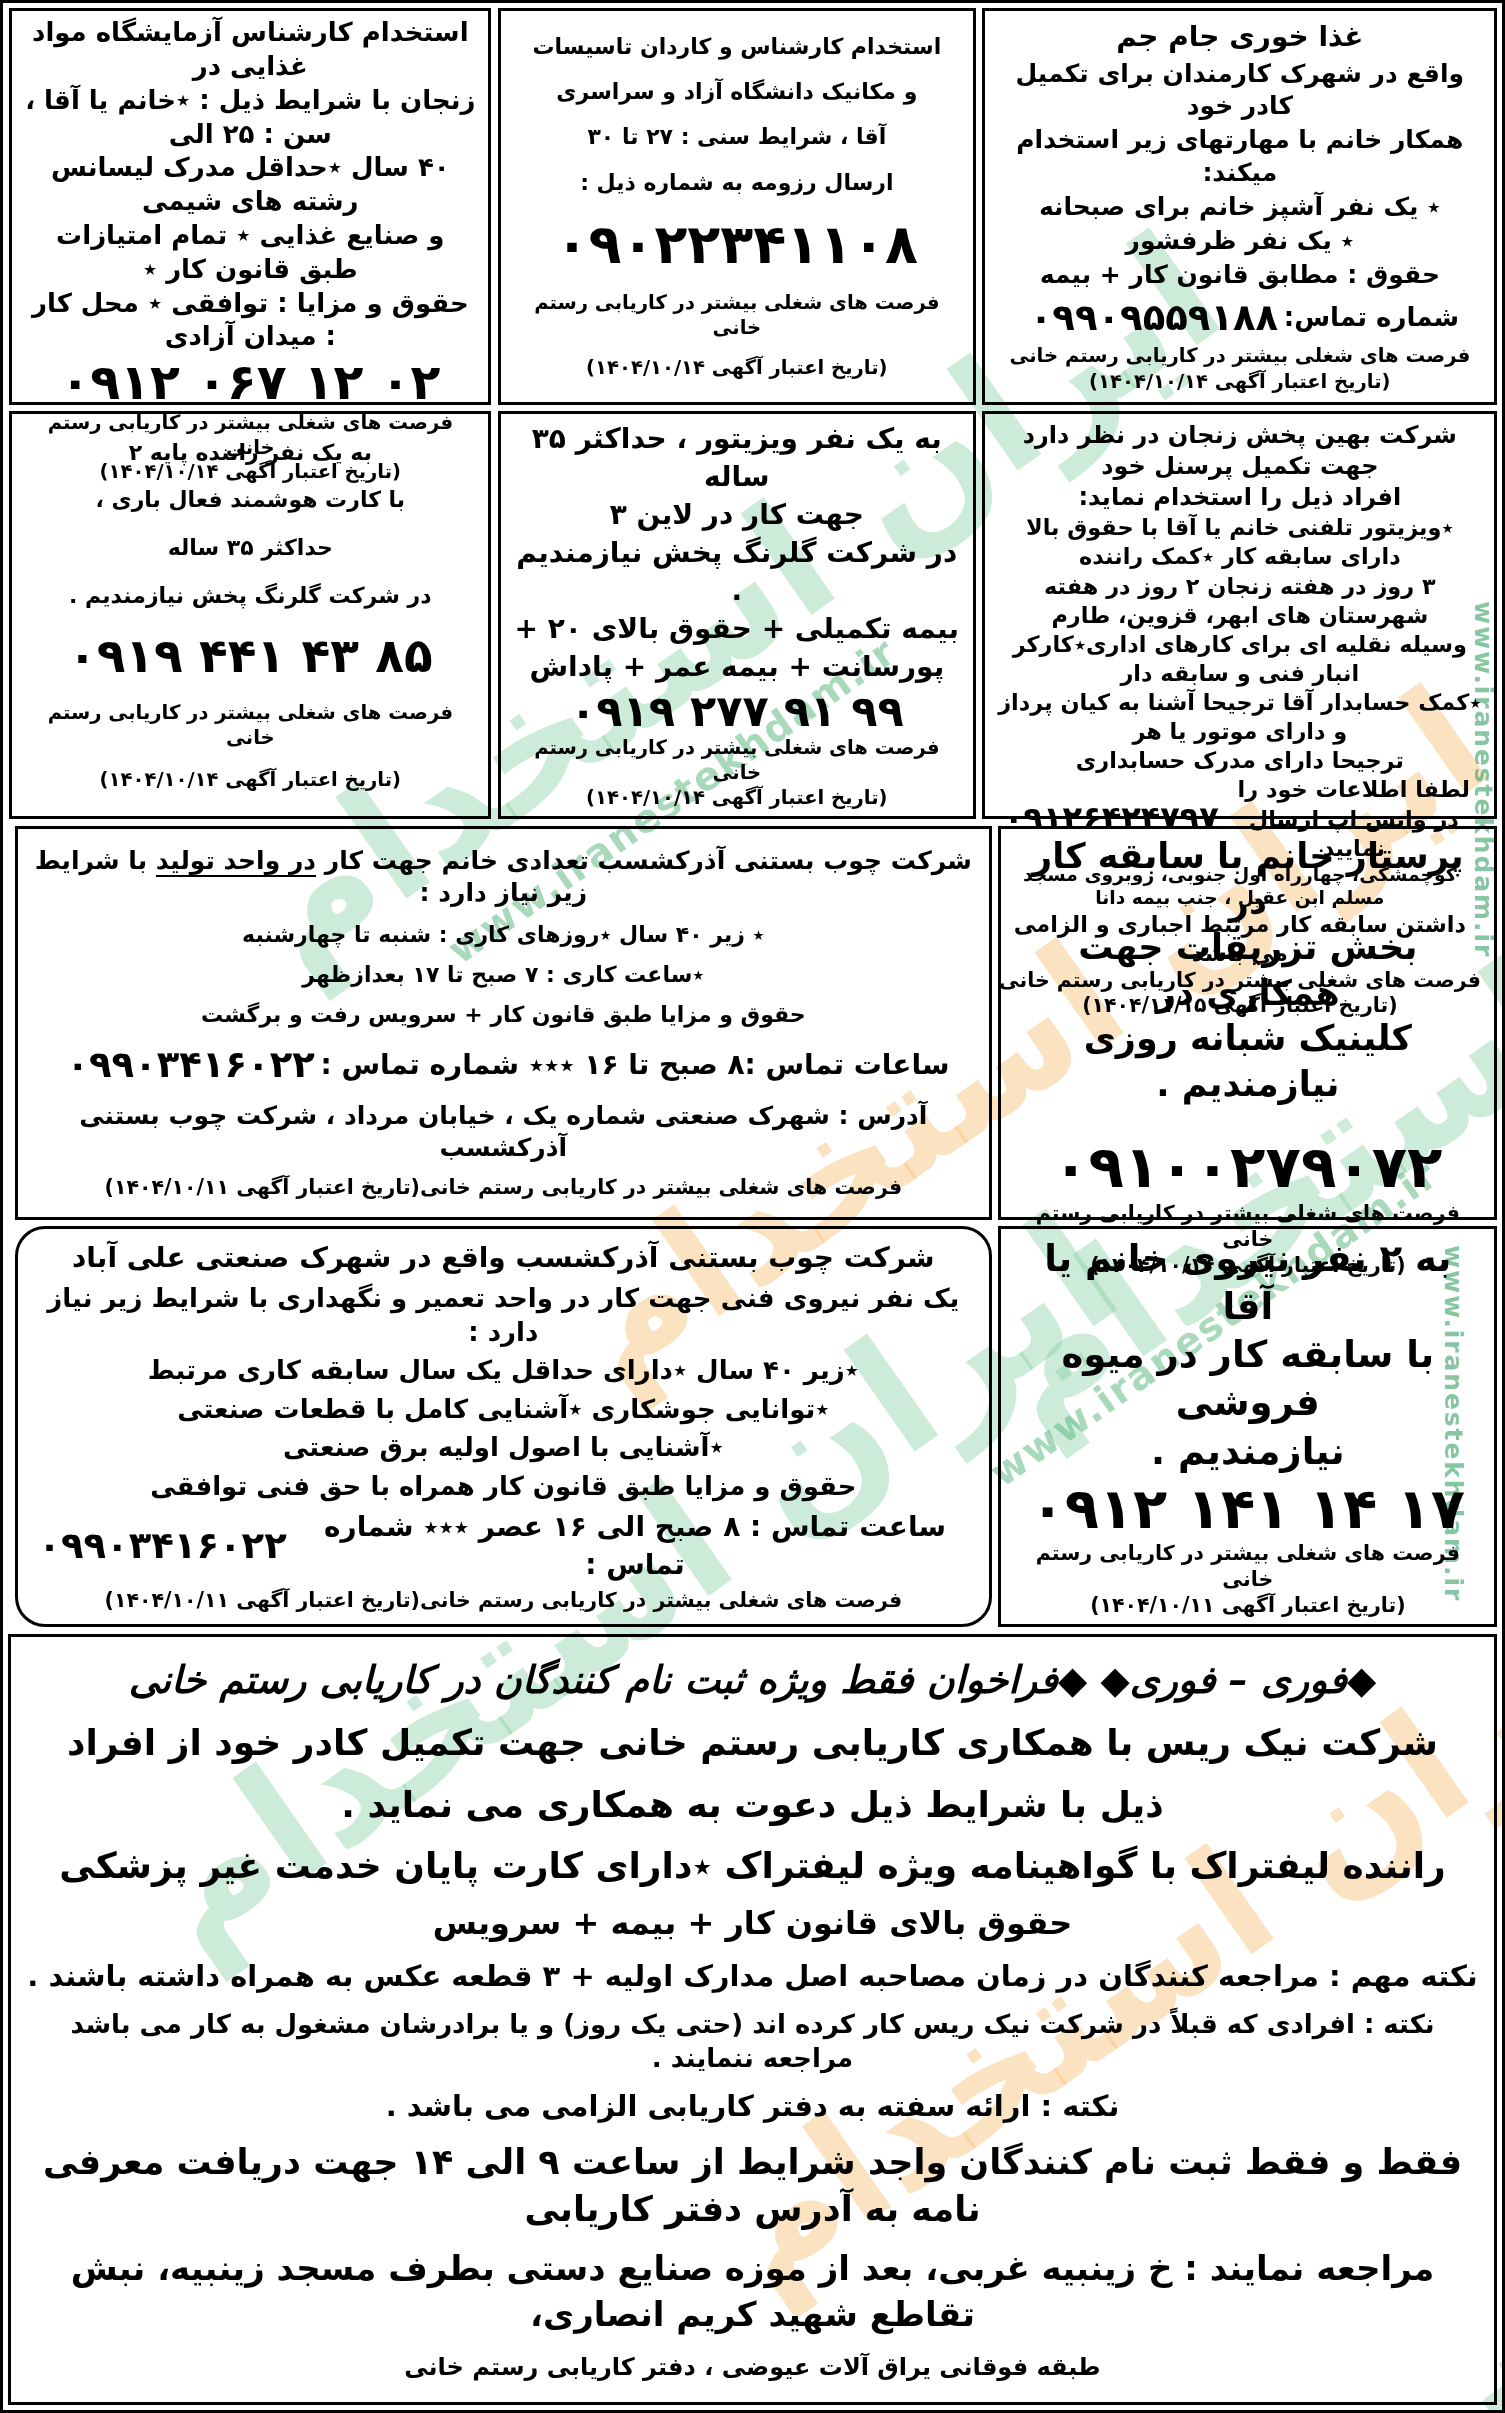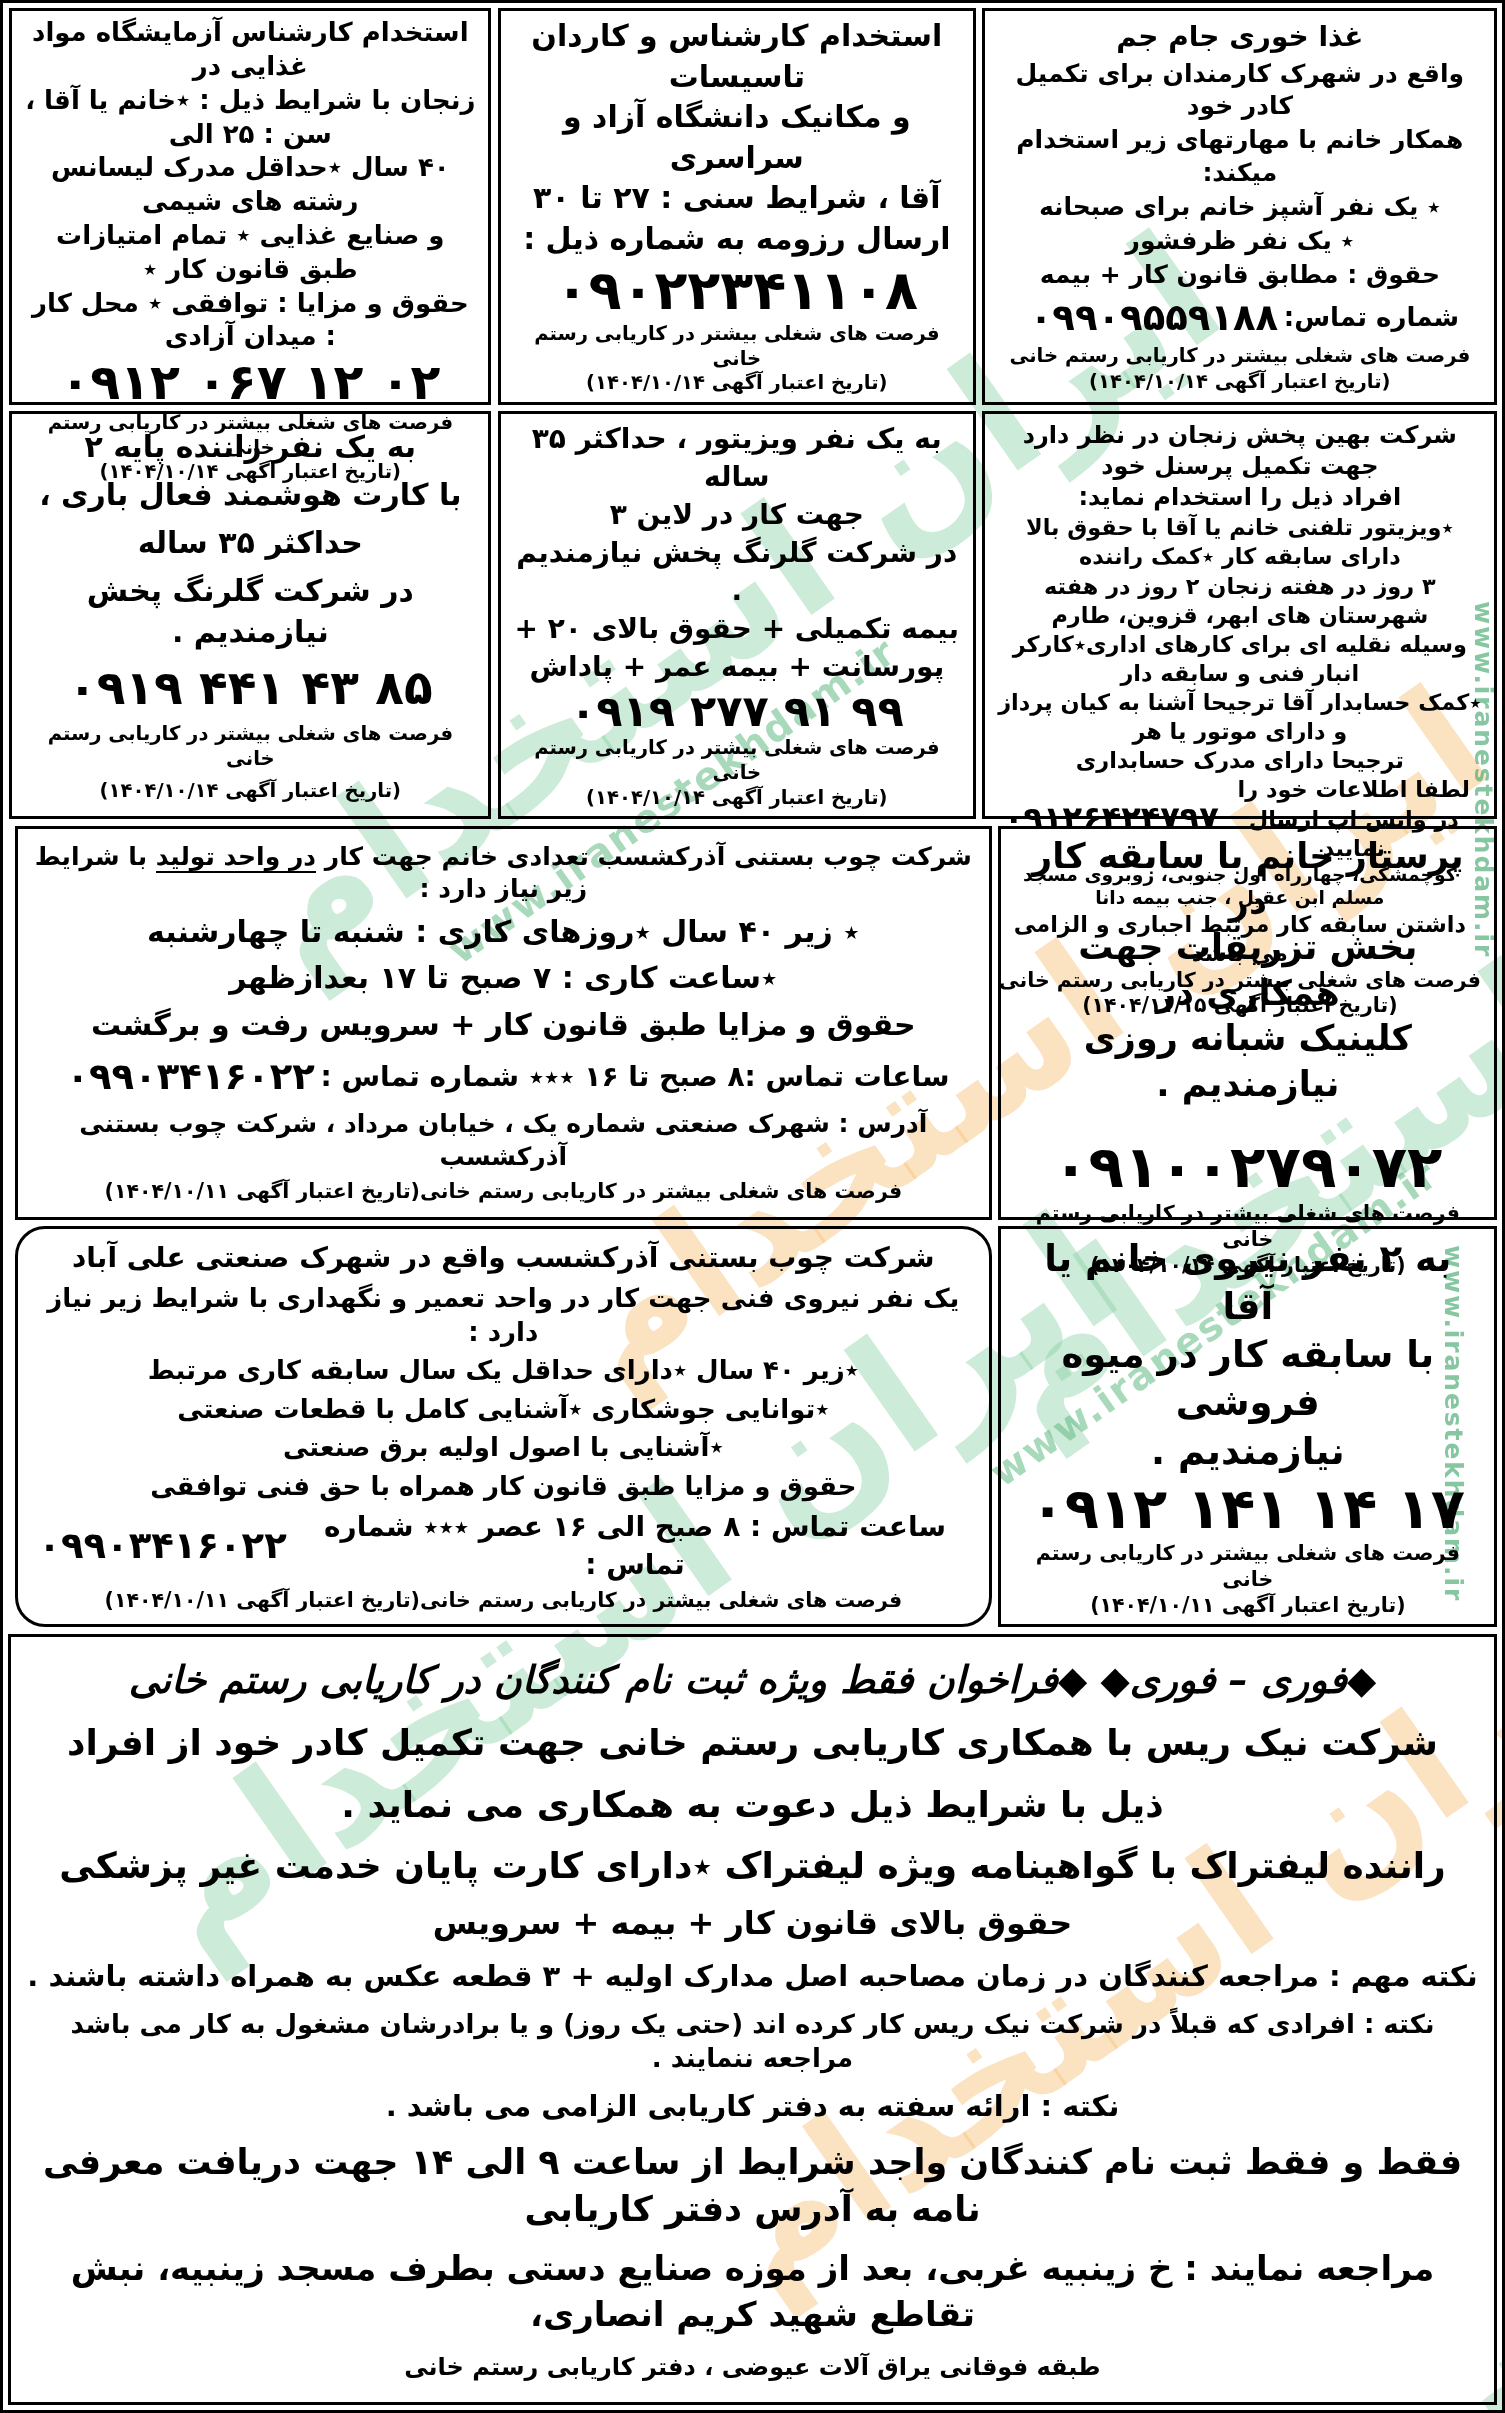--- a/index.html
+++ b/index.html
@@ -33,21 +33,21 @@
     text-align:center;
     padding:5.6px 11.2px;
     background:transparent;
   }
   .r1{height:397px;} .r2{height:408px;} .r3{height:394px;} .r4{height:401px;} .r5{height:771px;}
   .w-right{width:515px;} .w-mid{width:478px;} .w-left{width:482px;}
   .w-right34{width:499px;} .w-left66{width:977px;}
   .w-full{width:100%;}
   
   .t30{font-size:28px;line-height:1.35;}
-  .t32{font-size:30px;line-height:1.35;}
+  .t32{font-size:22px;line-height:1.35;}
   .t28{font-size:26px;line-height:1.3;}
   .t27{font-size:25px;line-height:1.3;}
   .t26{font-size:24px;line-height:1.3;}
   .t24{font-size:22.4px;line-height:1.3;}
   .t37{font-size:35px;line-height:1.3;}
   .t40{font-size:37px;line-height:1.3;}
   .foot{font-size:19.6px;line-height:1.25;}
   .foot2{font-size:20.5px;line-height:1.25;}
   .phone{direction:ltr;unicode-bidi:isolate;letter-spacing:0.9px;}
   .ph58{font-size:54px;} .ph52{font-size:49px;} .ph46{font-size:43px;} .ph50{font-size:47px;}

